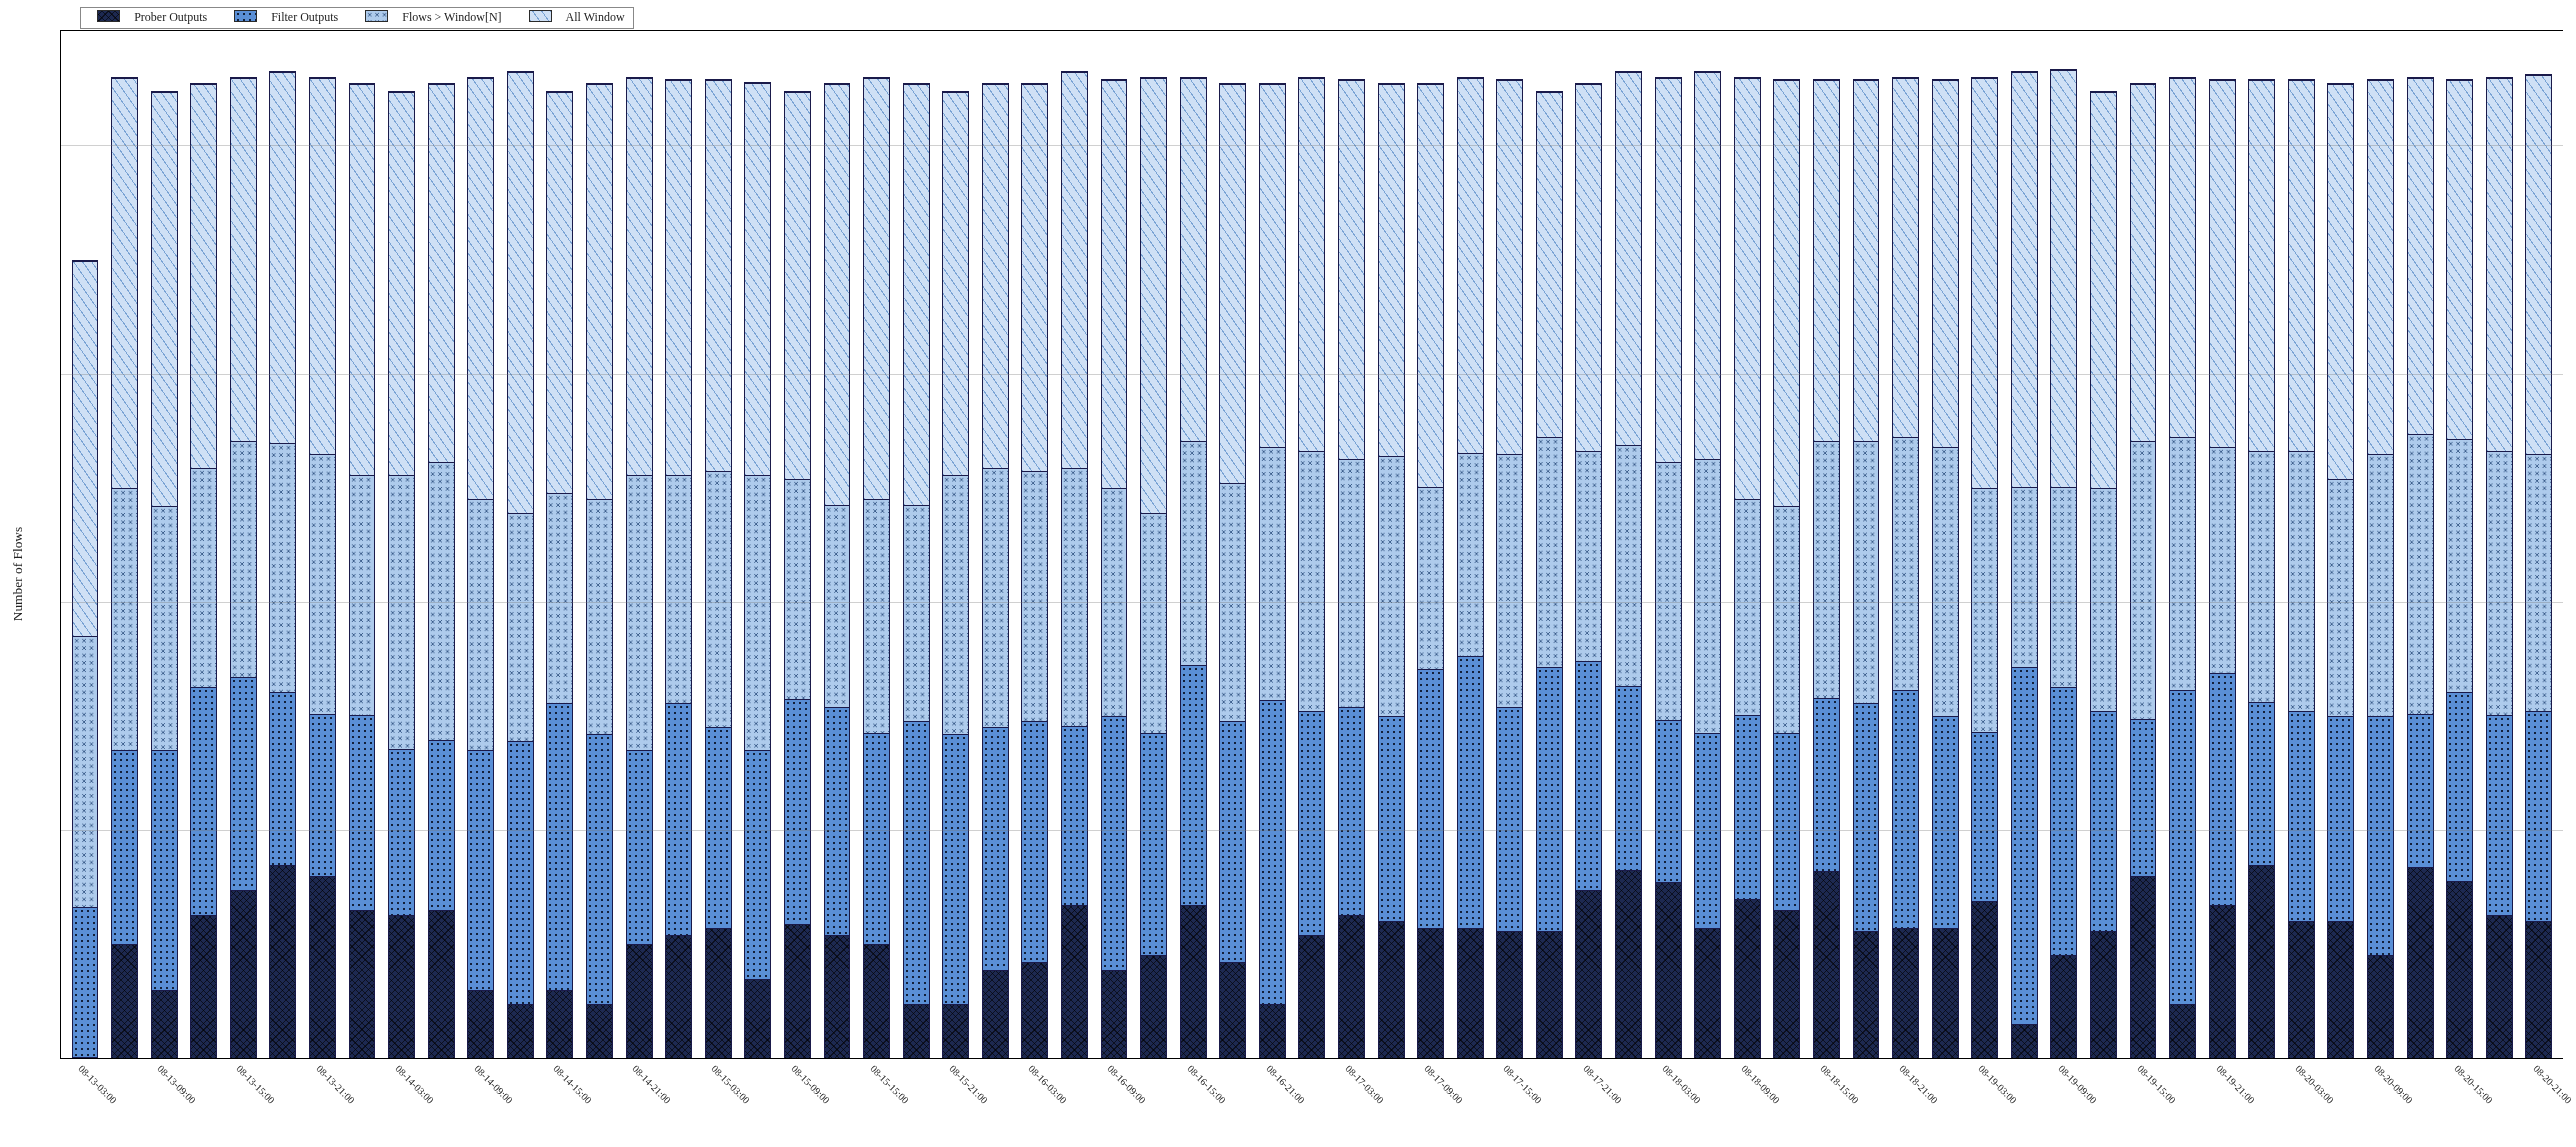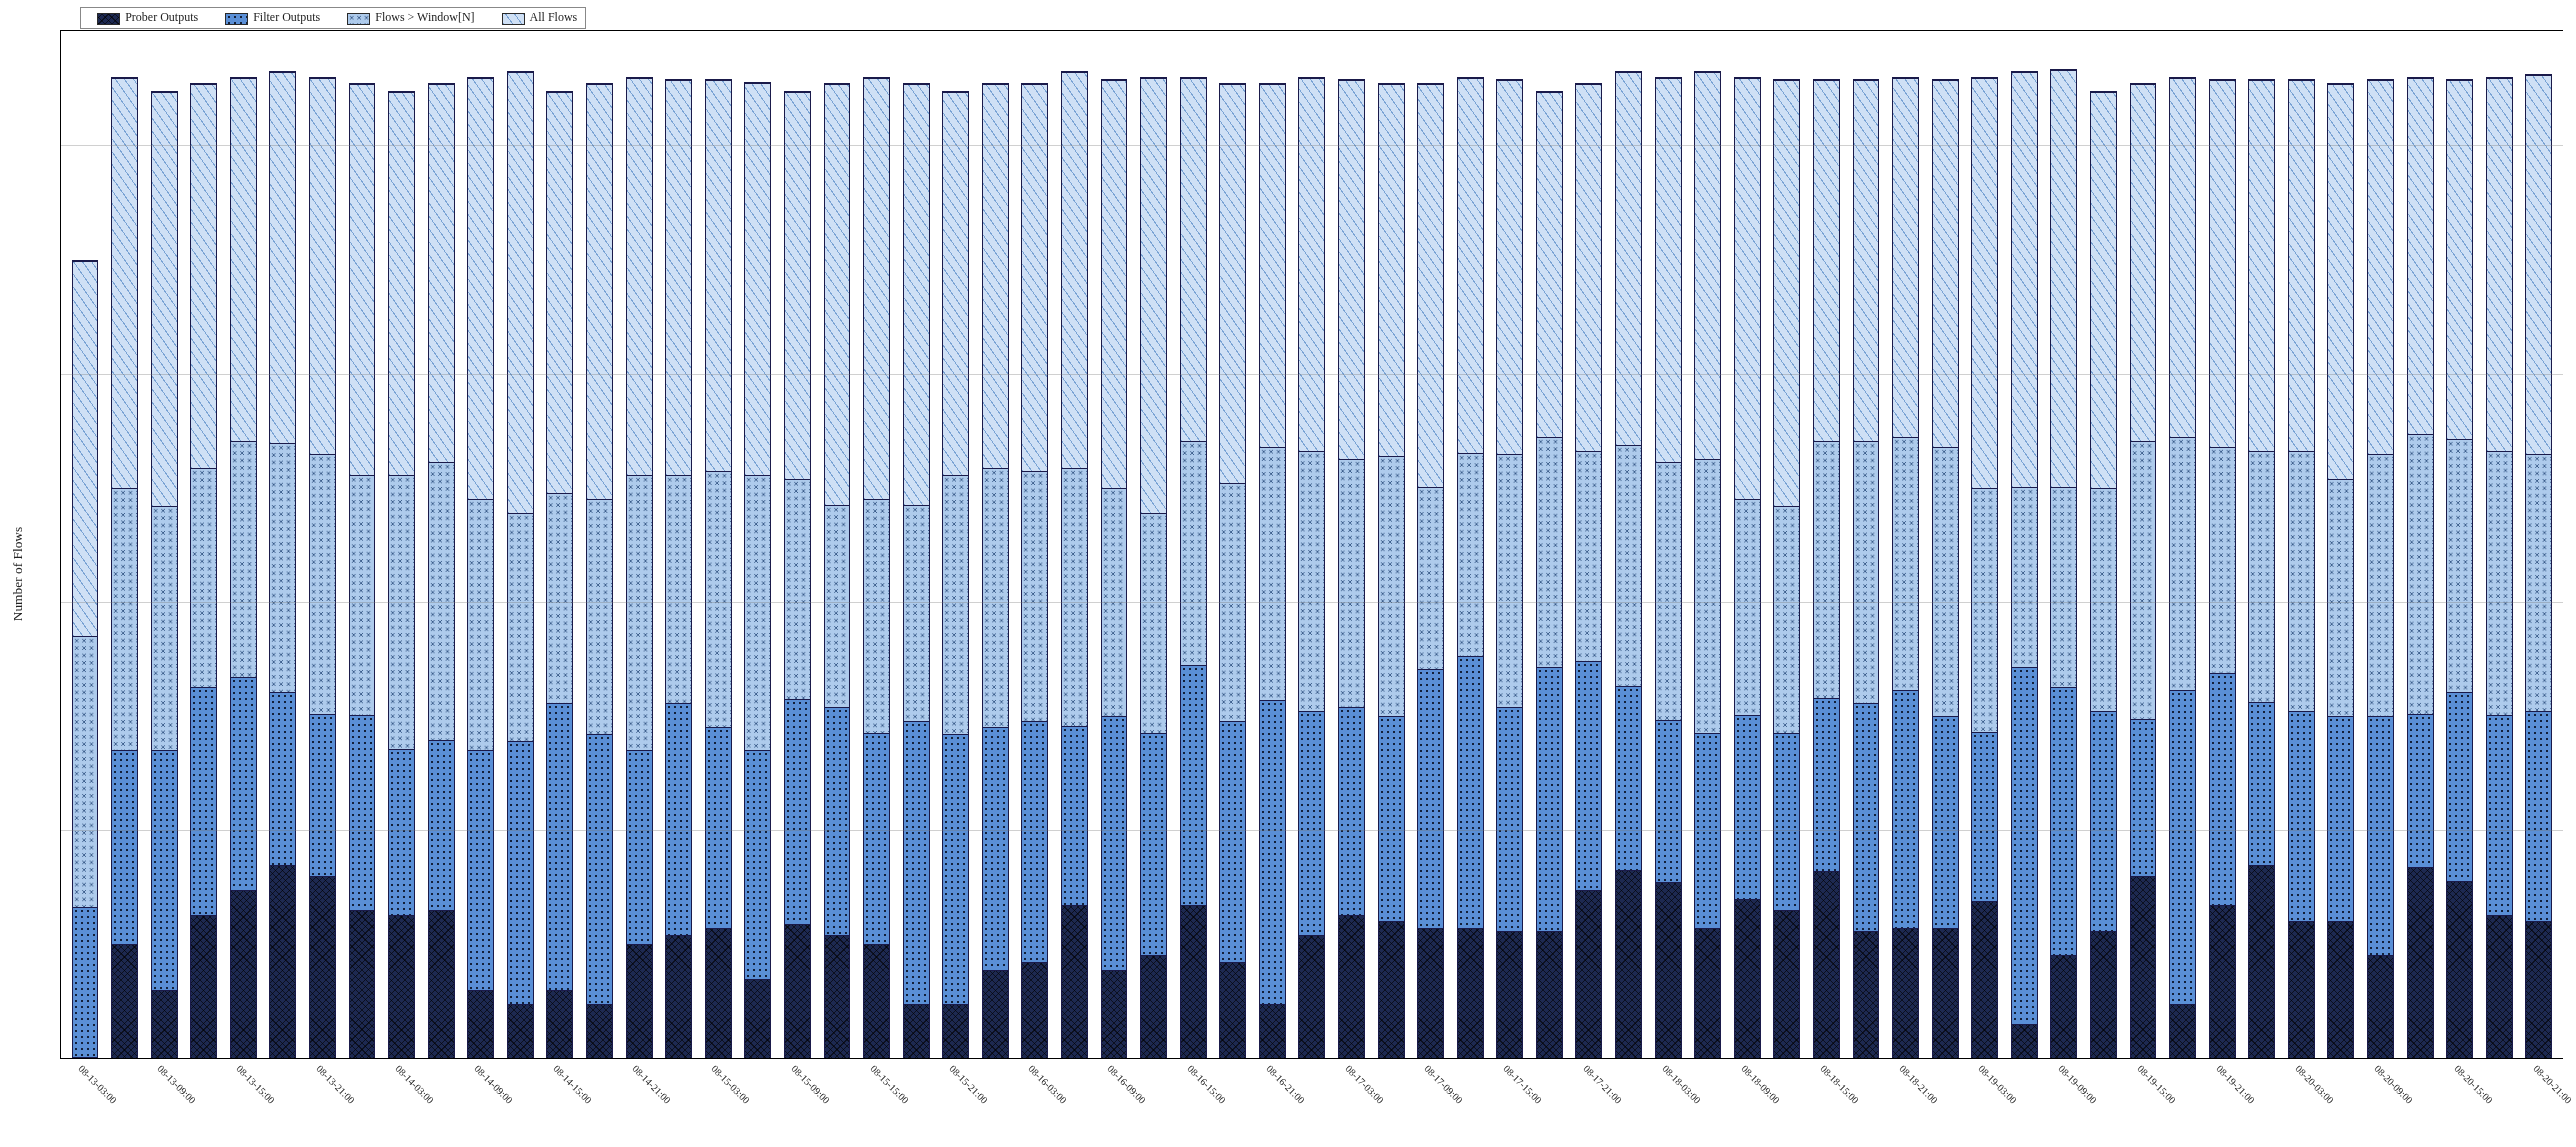--- a/index.html
+++ b/index.html
@@ -38,21 +38,21 @@
     display: flex;
     gap: 19px;
     align-items: center;
     font-size: 12px;
     color: #222;
     background: #fff;
     width: fit-content;
     margin-left: 20px;
     margin-bottom: 1.3px;
   }
-  .legend-item { display: flex; align-items: flex-end; gap: 5px; padding-left: 8px; }
+  .legend-item { display: flex; align-items: flex-start; gap: 14px; padding-left: 8px; }
   .swatch {
     width: 23px; height: 12px;
     border: 0.7px solid #2a2a2a;
   }
   .plot-box {
     flex: 1;
     position: relative;
     border-top: 0.7px solid #000;
     border-left: 0.7px solid #000;
     border-bottom: 0.7px solid #000;
@@ -171,21 +171,21 @@
       <div class="legend-item">
         <div class="swatch p-filter"></div>
         <span>Filter Outputs</span>
       </div>
       <div class="legend-item">
         <div class="swatch p-window"></div>
         <span>Flows &gt; Window[N]</span>
       </div>
       <div class="legend-item">
         <div class="swatch p-all"></div>
-        <span>All Flows</span>
+        <span>All Window</span>
       </div>
     </div>
 
     <div class="plot-box" id="plot">
       <div class="bars" id="bars">
           <div class="bar-slot">
             <div class="bar" style="height: 77.7802%;">
               <div class="seg p-prober" style="height: 0%;"></div>
               <div class="seg p-filter" style="height: 18.8883%;"></div>
               <div class="seg p-window" style="height: 33.9785%;"></div>

